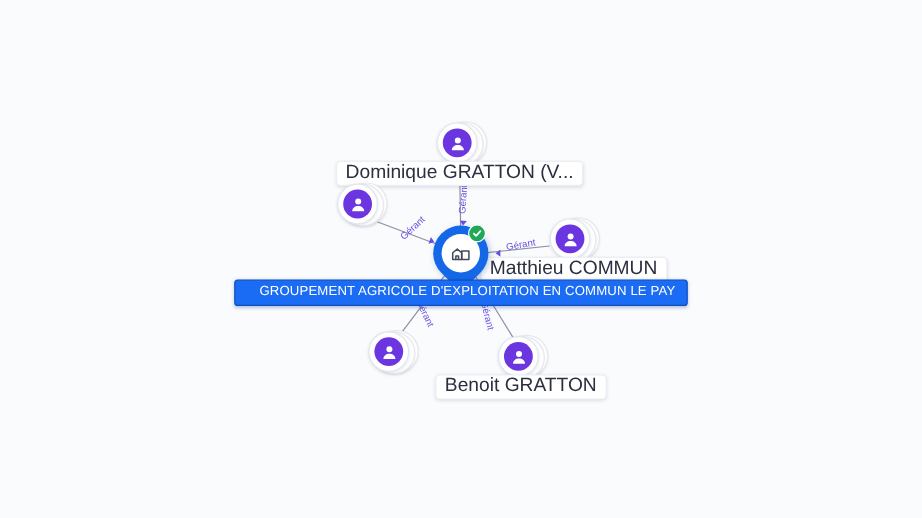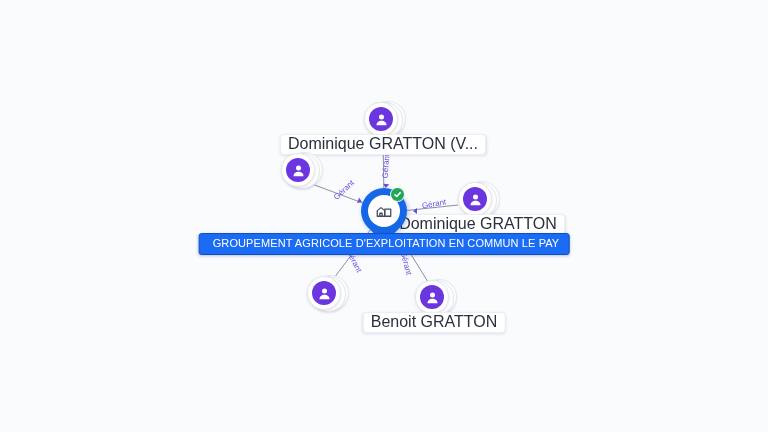--- a/index.html
+++ b/index.html
@@ -141,21 +141,21 @@
   .verified-badge svg { display: block; }
 
   #company-chip {
     position: absolute;
     transform: translateX(-50%);
     white-space: nowrap;
     background: #1a6cf5;
     border: 1px solid #0f4fc0;
     border-radius: 3px;
     box-shadow: 0 1px 3px rgba(20,60,150,0.30);
-    padding: 3px 9px 4px 13px;
+    padding: 3px 9px 4px 20px;
     font-size: 11px;
     line-height: 13px;
     letter-spacing: 0.1px;
     color: #ffffff;
   }
 
   
   .edge-label {
     position: absolute;
     font-size: 8px;
@@ -241,21 +241,21 @@
       <div class="person-circle">
         <div class="person-avatar">
           <svg width="15" height="15" viewBox="0 0 24 24" fill="#ffffff">
             <circle cx="12" cy="8" r="4"></circle>
             <path d="M4 21c0-4.4 3.6-7 8-7s8 2.6 8 7z"></path>
           </svg>
         </div>
       </div>
     </div>
   </div>
-  <div class="node-chip" style="left:478px; top:214px;">Dominique GRATTON</div>
+  <div class="node-chip" style="left:478px; top:214px;">Matthieu COMMUN</div>
 
   <div class="person-node" style="left:326px; top:293px;">
     <div class="person-stack">
       <div class="stack-ghost g1"></div>
       <div class="stack-ghost g2"></div>
       <div class="person-circle">
         <div class="person-avatar">
           <svg width="15" height="15" viewBox="0 0 24 24" fill="#ffffff">
             <circle cx="12" cy="8" r="4"></circle>
             <path d="M4 21c0-4.4 3.6-7 8-7s8 2.6 8 7z"></path>

